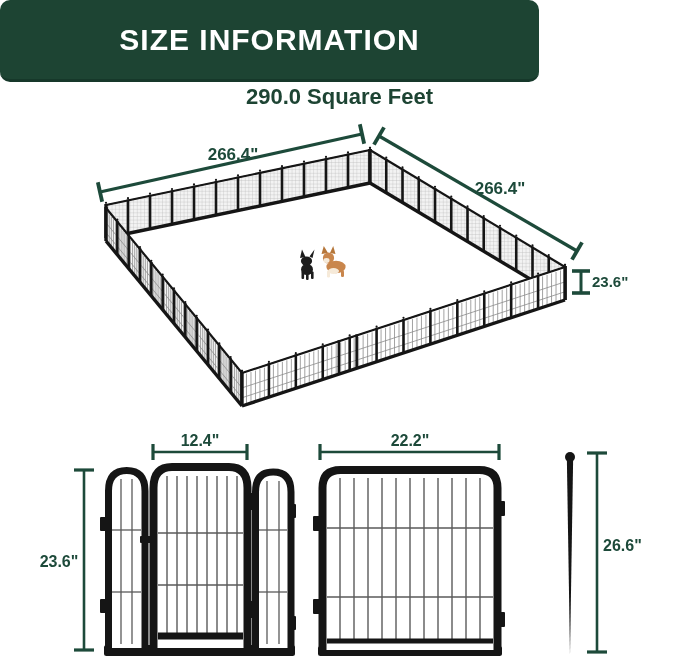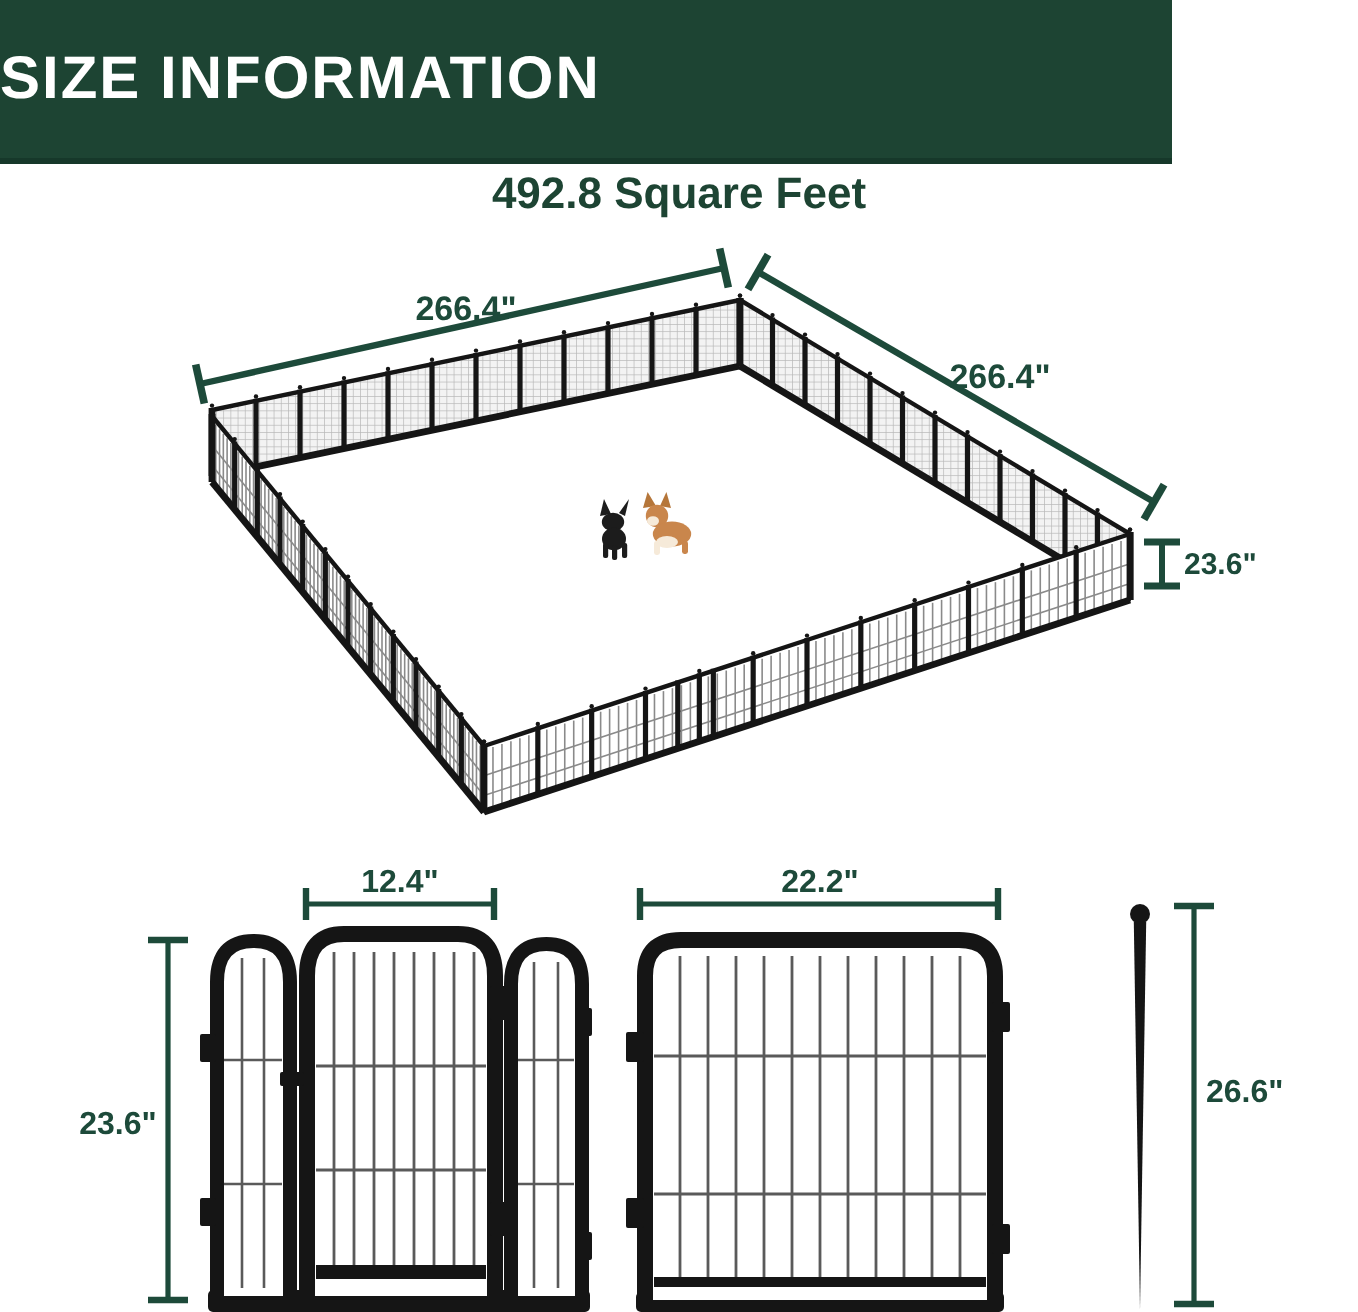--- a/index.html
+++ b/index.html
@@ -1,41 +1,41 @@
 <!DOCTYPE html>
 <html><head>
 <meta charset="utf-8">
 <style>
   html,body{margin:0;padding:0;}
   body{
     width:679px;height:656px;position:relative;overflow:hidden;
     background:#ffffff;font-family:"Liberation Sans",sans-serif;
   }
   .header{
-    position:absolute;top:0;left:0;width:586px;height:79px;
+    position:absolute;top:0;left:0;width:539px;height:79px;
     background:#1d4433;border-bottom:3px solid #16382a;
-    display:flex;align-items:center;z-index:2;
+    display:flex;align-items:center;justify-content:center;z-index:2;border-radius:10px;
   }
   .header h1{
     margin:0;color:#ffffff;font-size:30px;font-weight:bold;letter-spacing:1px;
   }
   .subtitle{
     position:absolute;top:84px;left:0;width:679px;text-align:center;
     font-size:22px;font-weight:bold;color:#1d4433;z-index:2;
   }
   svg.diagram{position:absolute;top:0;left:0;z-index:1;display:block;}
   text.dim{font-family:"Liberation Sans",sans-serif;font-weight:bold;}
 </style>
 </head>
 <body>
 
 <div class="header">
   <h1>SIZE INFORMATION</h1>
 </div>
-<div class="subtitle">492.8 Square Feet</div>
+<div class="subtitle">290.0 Square Feet</div>
 
 <svg class="diagram" width="679" height="656" viewBox="0 0 679 656">
   <defs>
     <pattern id="mesh" width="3.6" height="3.6" patternUnits="userSpaceOnUse">
       <rect width="3.6" height="3.6" fill="#f3f3f3"></rect>
       <path d="M0 0H3.6M0 0V3.6" stroke="#b8b8b8" stroke-width="0.7"></path>
     </pattern>
   </defs>
 
   <g id="fence">

